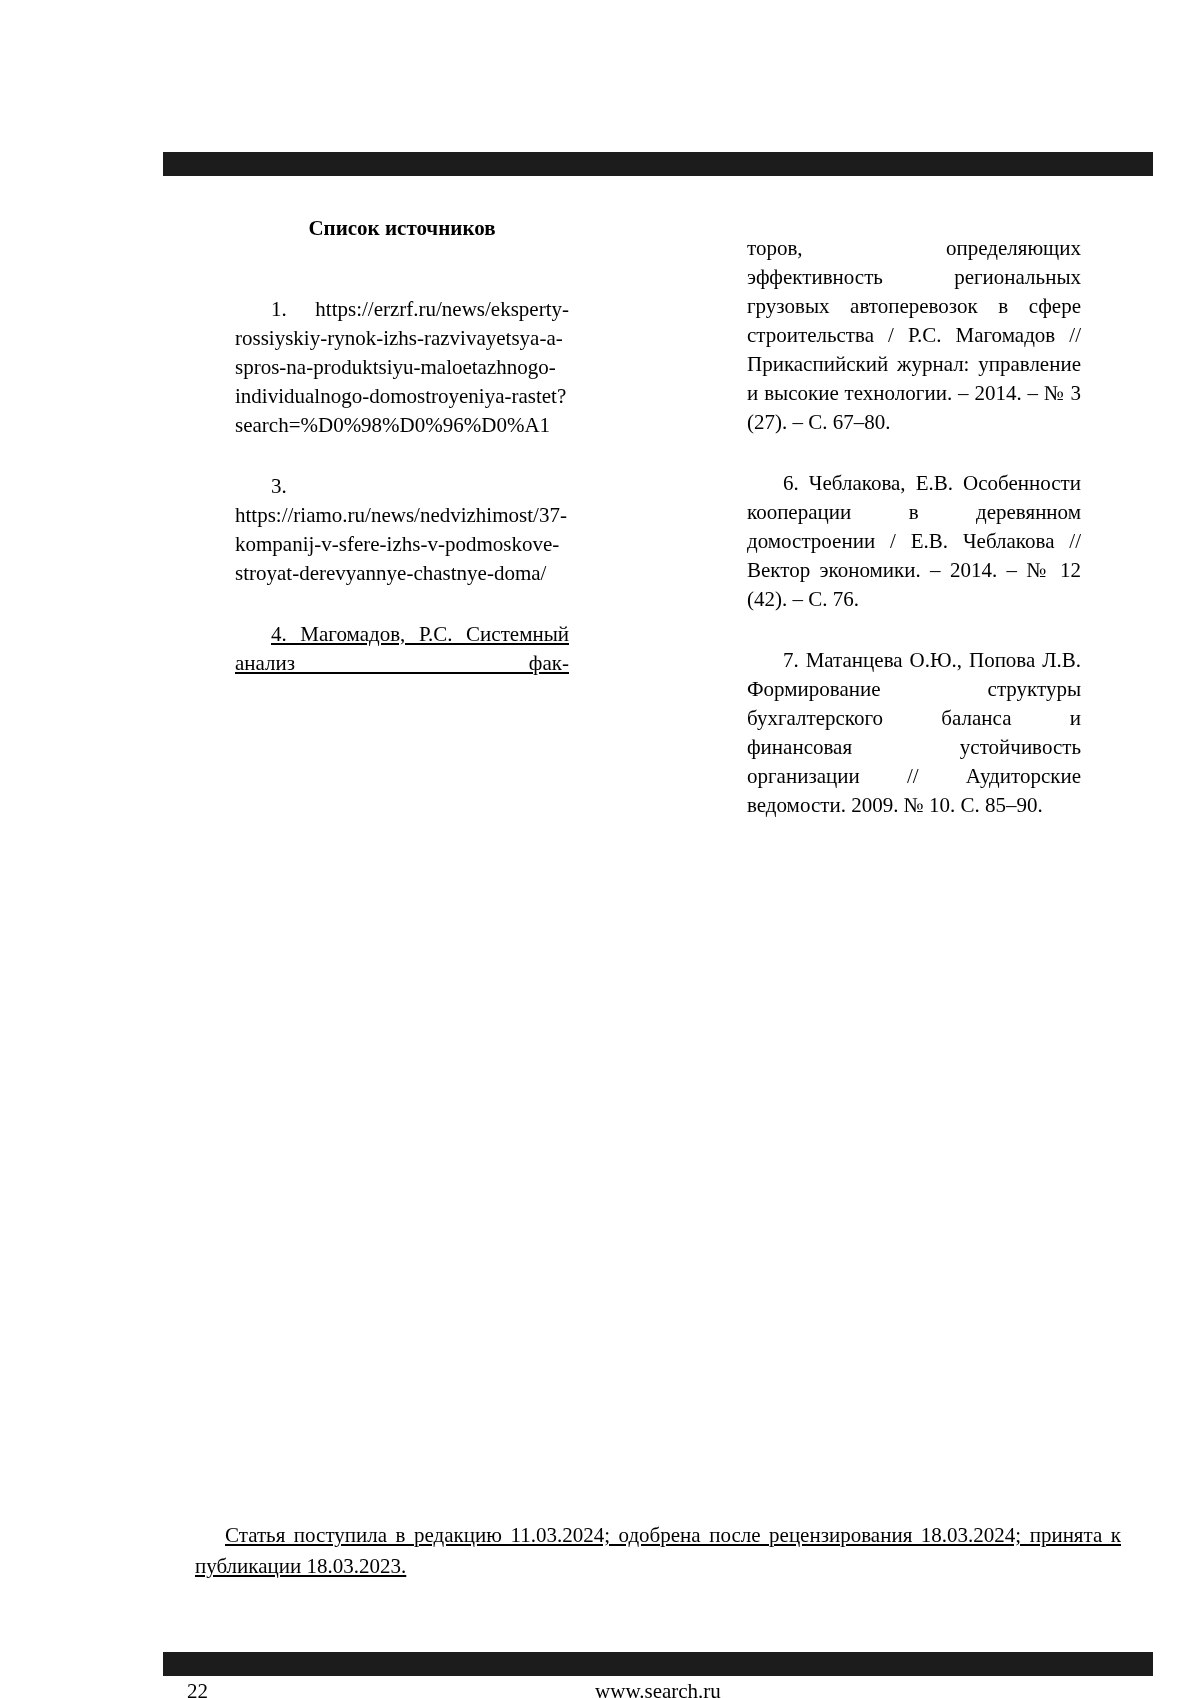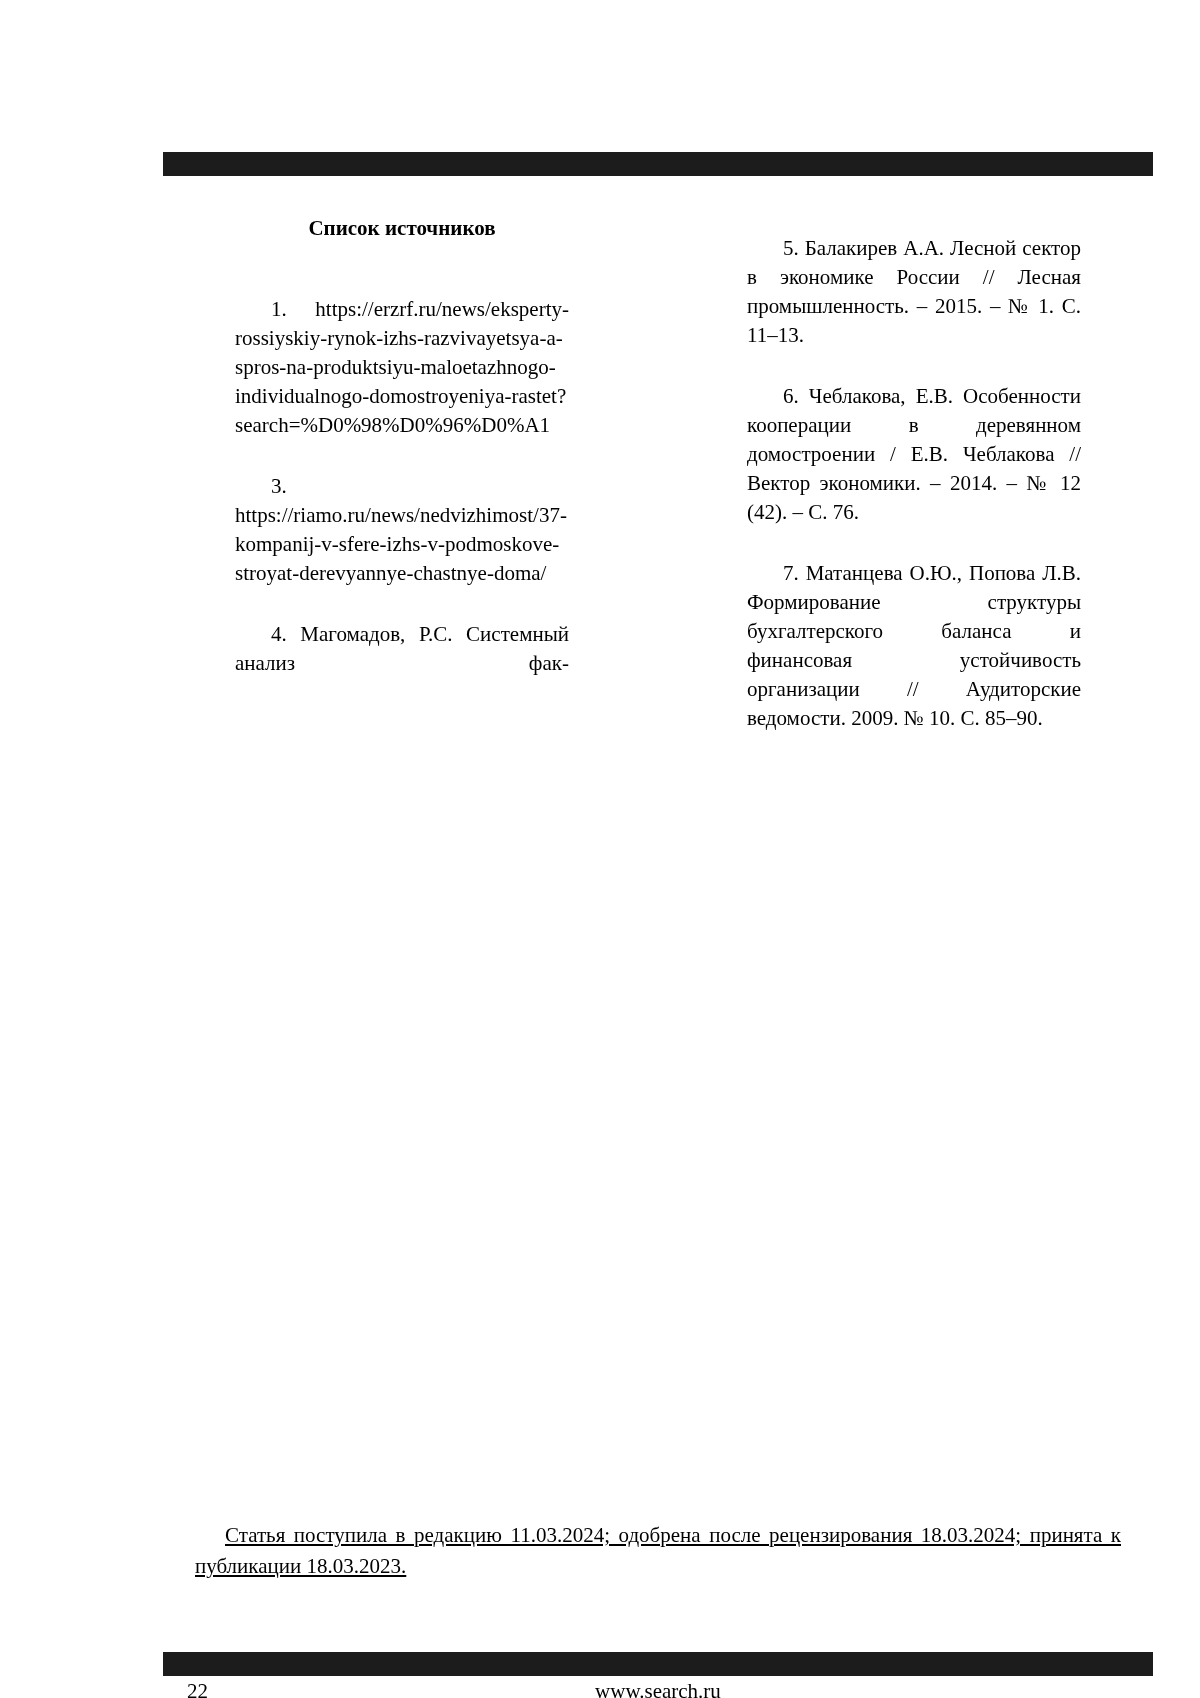--- a/index.html
+++ b/index.html
@@ -42,21 +42,21 @@
   }
   .ref {
     font-size: 21px;
     line-height: 29px;
     text-align: justify;
     text-indent: 36px;
     overflow-wrap: break-word;
     hyphens: auto;
   }
   .ref.cont  { text-indent: 0; }          
-  .ref.split { text-align-last: justify; } 
+  .ref.split { text-align-last: justify; text-decoration: underline; } 
 
   .submission {
     position: absolute;
     left: 107px;
     top: 1432px;
     width: 990px;
   }
   .submission p {
     font-size: 21px;
     line-height: 31px;
@@ -88,21 +88,21 @@
     <div class="col">
       <h2 class="sources-heading">Список источников</h2>
       <div id="refs-left">
           <p class="ref">1. https://erzrf.ru/news/eksperty-rossiyskiy-rynok-izhs-razvivayetsya-a-spros-na-produktsiyu-maloetazhnogo-individualnogo-domostroyeniya-rastet?search=%D0%98%D0%96%D0%A1</p>
           <p class="ref">3. https://riamo.ru/news/nedvizhimost/37-kompanij-v-sfere-izhs-v-podmoskove-stroyat-derevyannye-chastnye-doma/</p>
           <p class="ref split">4. Магомадов, Р.С. Системный анализ фак-</p>
         </div>
     </div>
     <div class="col">
       <div id="refs-right">
-          <p class="ref">5. Балакирев А.А. Лесной сектор в экономике России // Лесная промышленность. – 2015. – № 1. С. 11–13.</p>
+          <p class="ref cont">торов, определяющих эффективность региональных грузовых автоперевозок в сфере строительства / Р.С. Магомадов // Прикаспийский журнал: управление и высокие технологии. – 2014. – № 3 (27). – С. 67–80.</p>
           <p class="ref">6. Чеблакова, Е.В. Особенности кооперации в деревянном домостроении / Е.В. Чеблакова // Вектор экономики. – 2014. – № 12 (42). – С. 76.</p>
           <p class="ref">7. Матанцева О.Ю., Попова Л.В. Формирование структуры бухгалтерского баланса и финансовая устойчивость организации // Аудиторские ведомости. 2009. № 10. С. 85–90.</p>
         </div>
     </div>
   </section>
 
   <section class="submission">
     <p class="sub-ru" lang="ru">Статья поступила в редакцию 11.03.2024; одобрена после рецензирования 18.03.2024; принята к публикации 18.03.2023.</p>
   </section>
 

